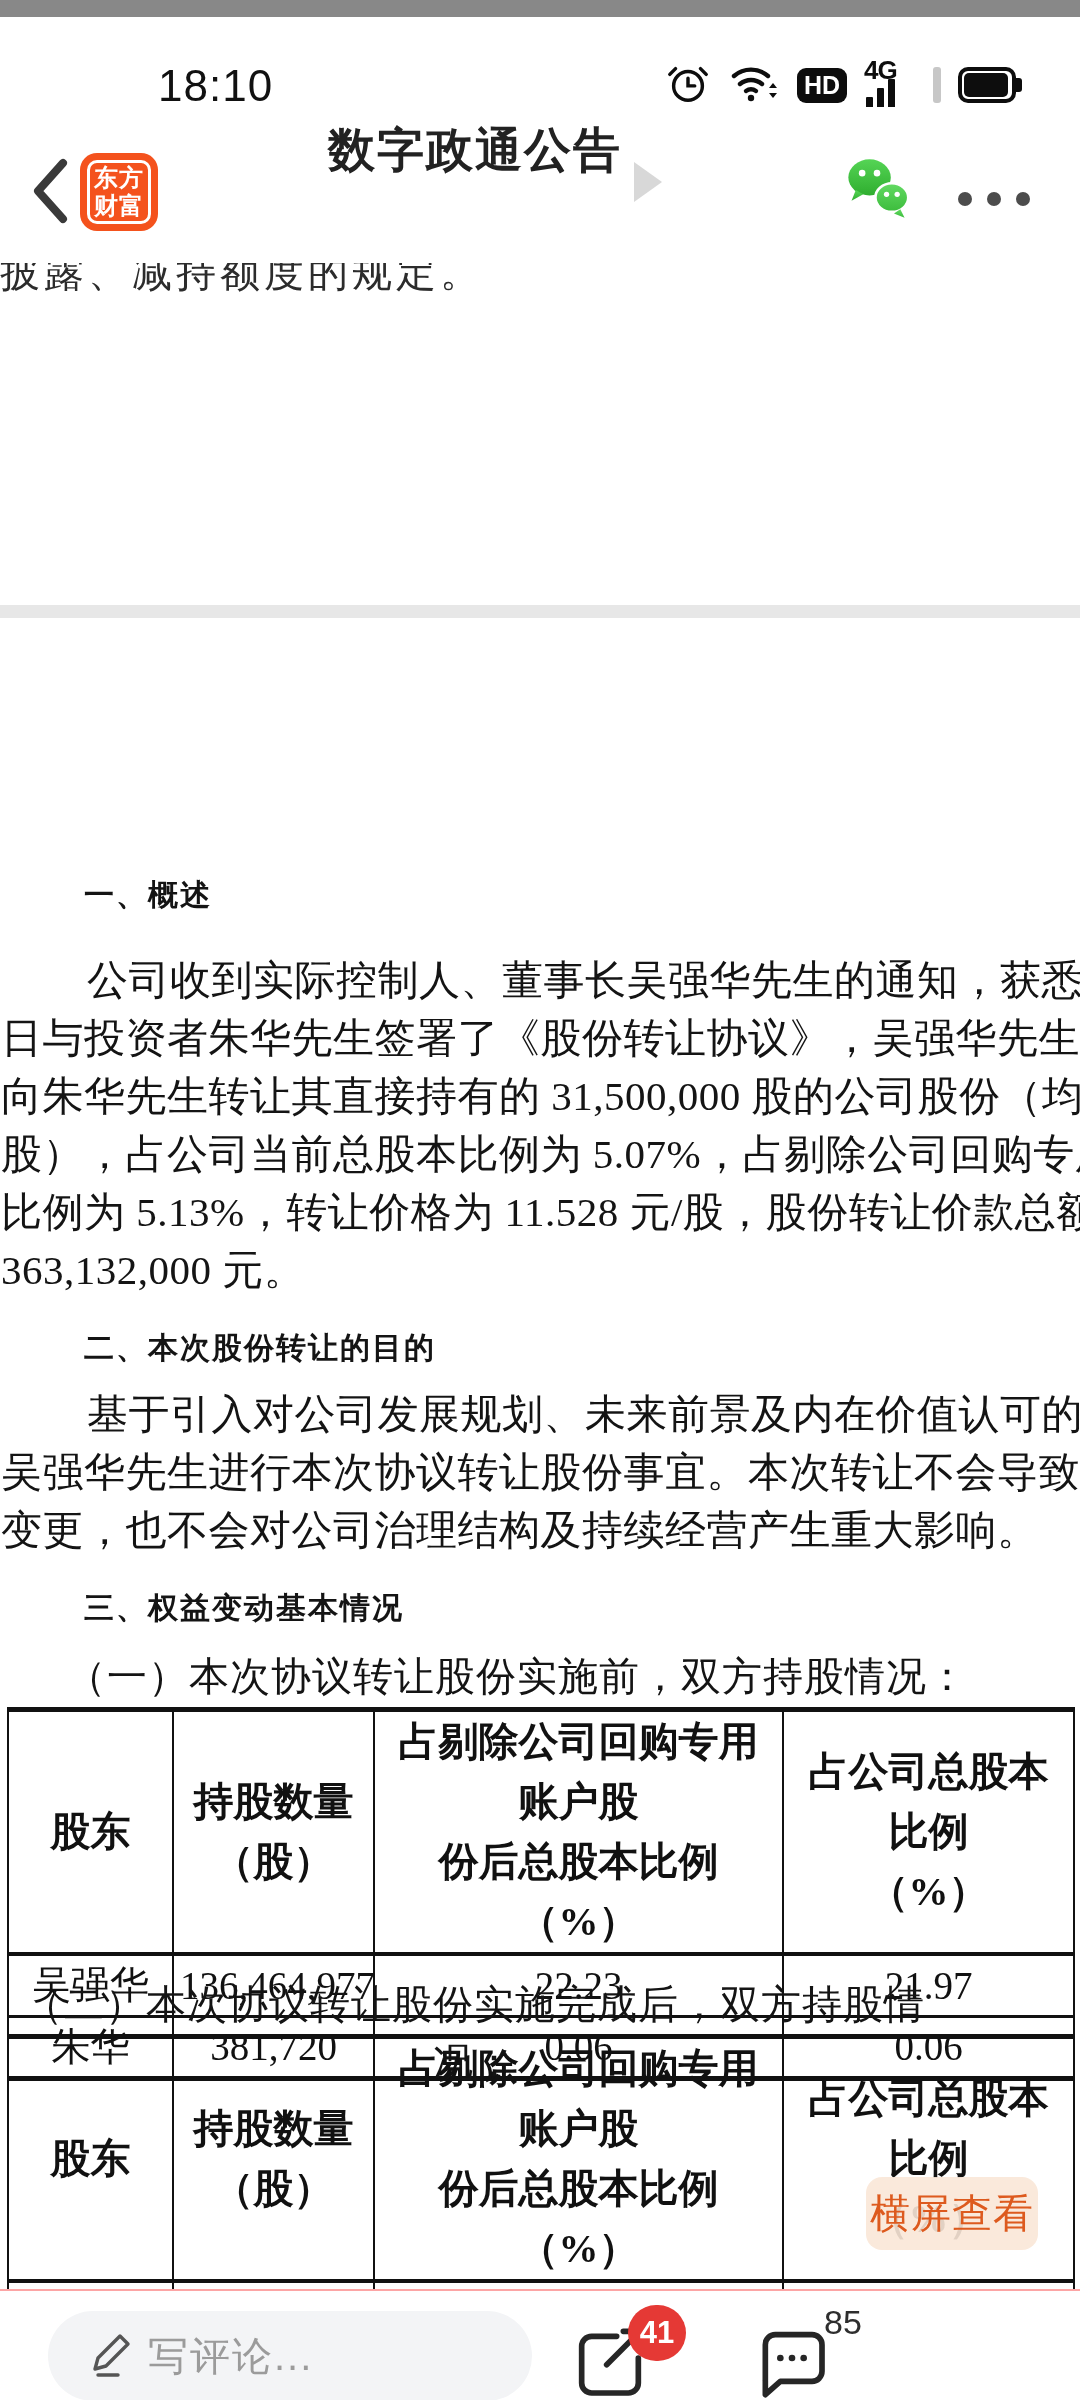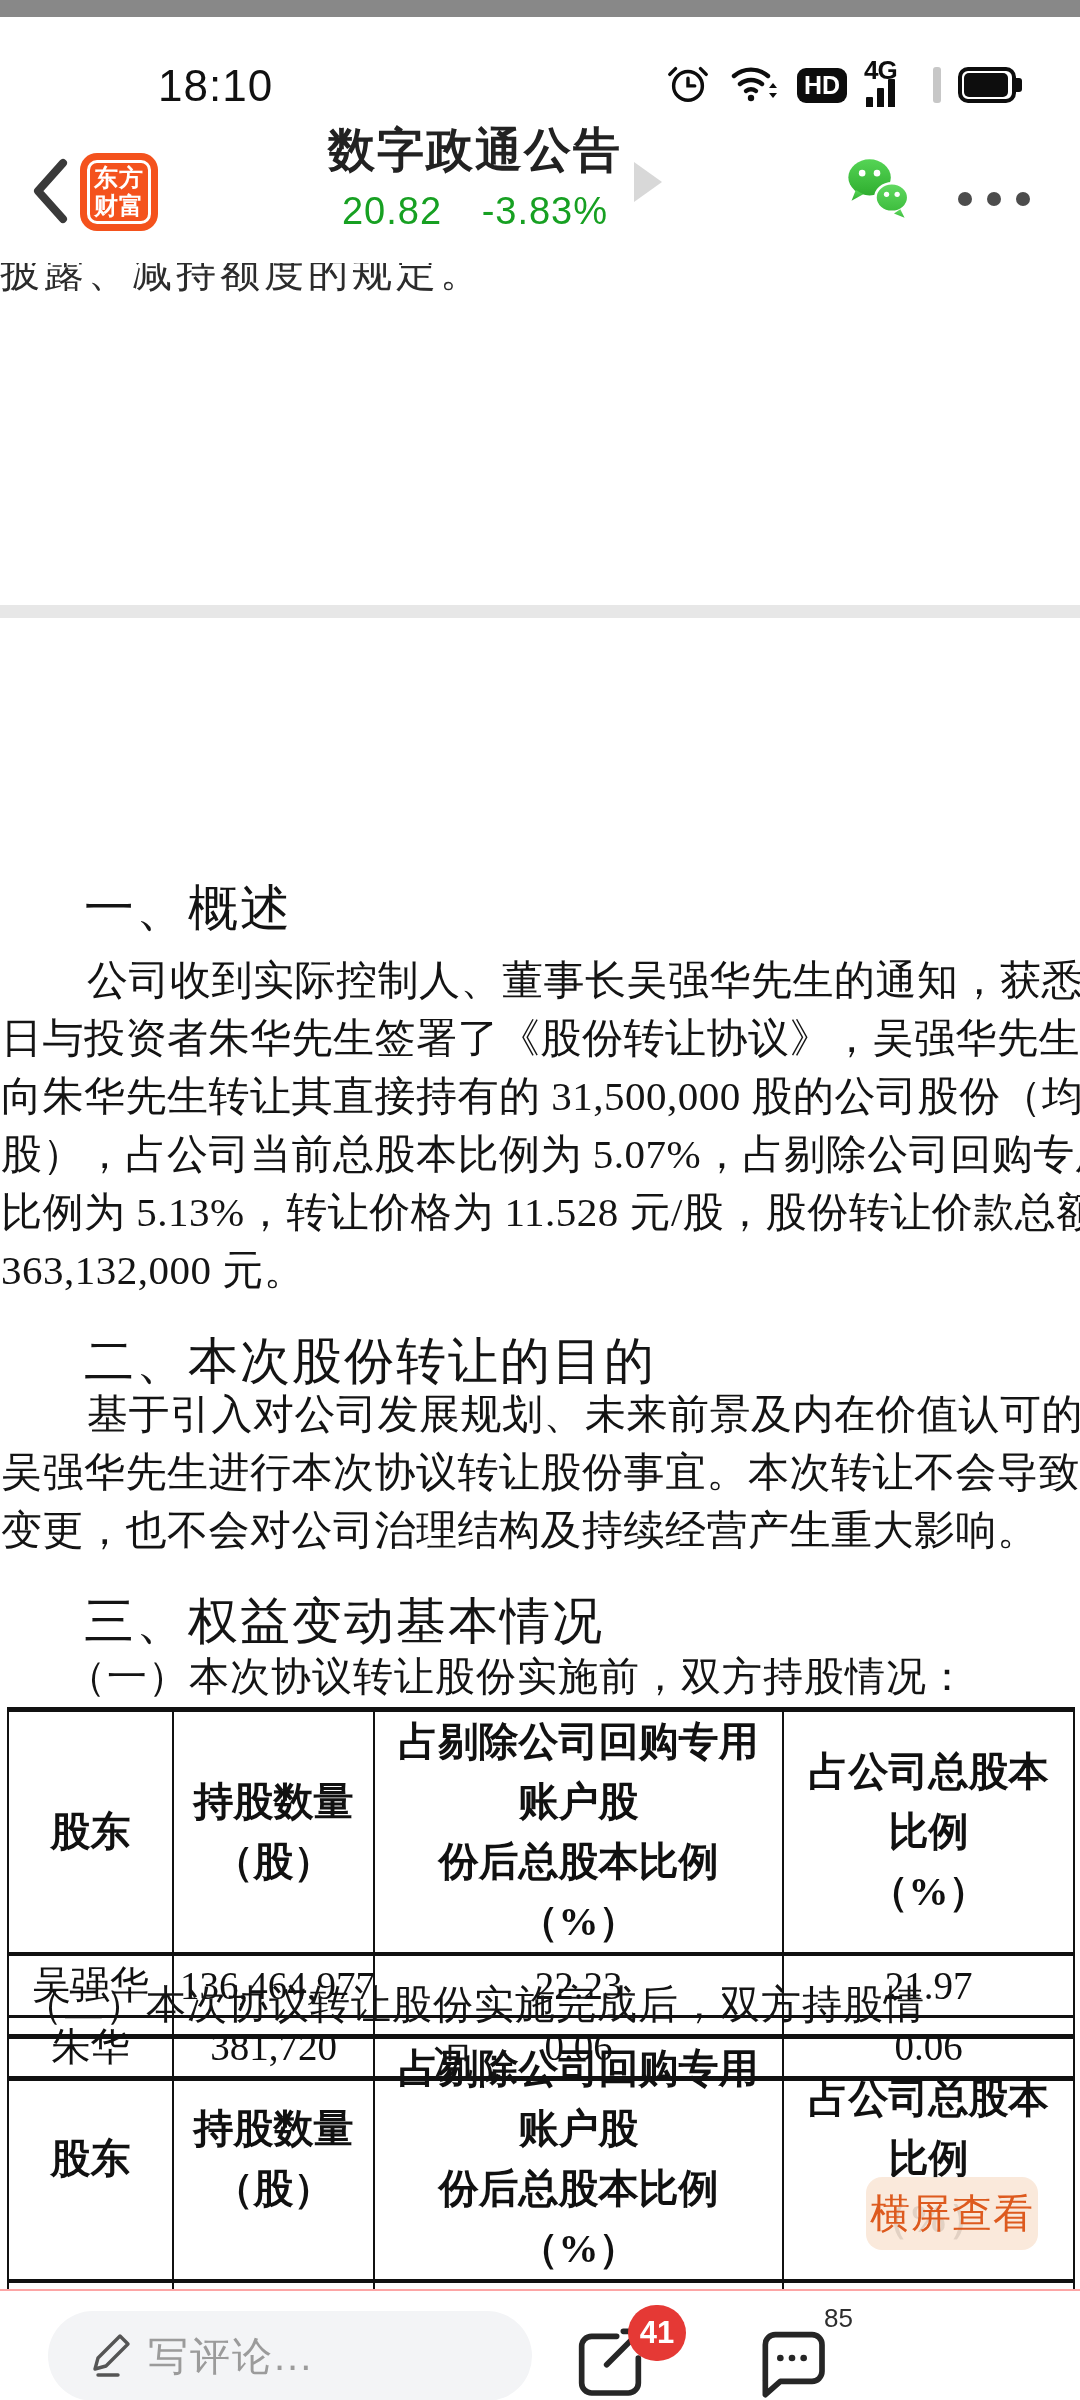--- a/index.html
+++ b/index.html
@@ -42,21 +42,21 @@
   .play-tri { position:absolute; left:634px; top:55px; width:0; height:0;
     border-left:28px solid #d8d8d8; border-top:20px solid transparent; border-bottom:20px solid transparent; }
   .wechat-btn { position:absolute; left:842px; top:48px; width:70px; height:66px; }
   .more-btn { position:absolute; left:958px; top:85px; display:flex; gap:15px; }
   .more-btn i { width:14px; height:14px; border-radius:50%; background:#4c4c4c; display:block; }
   
   .clip-line { position:absolute; top:246px; left:0; width:1080px; height:36px; overflow:hidden; }
   .clip-line span { display:block; transform:translateY(-18px); font-family:"Liberation Serif", serif; font-size:40px; color:#2c2c2c; letter-spacing:4px; }
   .page-gap { position:absolute; top:588px; left:0; width:1080px; height:13px; background:#e7e7e7; }
   
-  .doc-h { position:absolute; left:84px; font-size:50px; font-weight:normal; color:#141414; font-family:"Liberation Sans", sans-serif; letter-spacing:2px; }
+  .doc-h { position:absolute; left:84px; font-size:30px; font-weight:bold; color:#141414; font-family:"Liberation Sans", sans-serif; letter-spacing:2px; }
   .para { position:absolute; left:1px; width:1078px; font-family:"Liberation Serif", serif; font-size:41px; color:#141414; }
   .pline { line-height:58px; text-align:justify; text-align-last:justify; letter-spacing:0.5px; white-space:nowrap; }
   .pline.first { text-indent:86px; }
   .pline.last { text-align-last:left; }
   .caption { position:absolute; font-family:"Liberation Serif", serif; font-size:40px; color:#141414; line-height:58px; letter-spacing:1px; }
   .tbl-wrap { position:absolute; left:7px; width:1066px; }
   table.doc-table { border-collapse:collapse; table-layout:fixed; width:1066px;
     font-family:"Liberation Serif", serif; color:#111; }
   table.doc-table td { border:2px solid #111; text-align:center; vertical-align:middle; padding:0 6px; }
   table.doc-table tr.hrow td { border-top:5px solid #111; border-bottom:4px solid #111; height:122px; font-weight:bold; font-size:40px; line-height:1.5; }
@@ -73,21 +73,21 @@
   .bottom-bar { position:absolute; left:0; top:2272px; width:1080px; height:128px; background:#fff; border-top:2px solid #fca5a5; }
   .comment-pill { position:absolute; left:48px; top:20px; width:484px; height:90px; background:#f3f4f6; border-radius:46px;
     display:flex; align-items:center; }
   .comment-pill .ph { margin-left:14px; font-size:40px; color:#9b9b9b; letter-spacing:2px; }
   .pencil-svg { margin-left:42px; }
   .share-group { position:absolute; left:570px; top:26px; width:130px; height:96px; }
   .badge { position:absolute; left:58px; top:-12px; min-width:58px; height:56px; background:#e53935; color:#fff;
     border-radius:28px; display:flex; align-items:center; justify-content:center; font-size:31px; font-weight:bold; z-index:2; }
   .cmt-group { position:absolute; left:752px; top:26px; width:130px; height:96px; }
   .like-group { position:absolute; left:934px; top:26px; width:130px; height:96px; }
-  .count-sup { position:absolute; left:72px; top:-14px; font-size:26px; color:#2e2e2e; }
+  .count-sup { position:absolute; left:72px; top:-14px; font-size:34px; color:#2e2e2e; }
   .iconsvg { position:absolute; left:0; top:4px; }
 </style>
 </head>
 <body>
 
 <div id="screen">
 
   <div class="status-bar">
     <div class="sb-time">18:10</div>
     <div class="sb-icons">
@@ -134,24 +134,20 @@
       </svg>
     </div>
     <div class="em-logo">
       <div class="inner">
         <span>东方</span>
         <span>财富</span>
       </div>
     </div>
     <div class="title-wrap">
       <div class="page-title">数字政通公告</div>
-      <div class="price-row">
-        <span>20.82</span>
-        <span class="chg">-3.83%</span>
-      </div>
     </div>
     <div class="play-tri"></div>
     <div class="wechat-btn">
       <svg width="70" height="66" viewBox="0 0 66 60">
         <defs>
           <linearGradient id="wg1" x1="0" y1="0" x2="0" y2="1">
             <stop offset="0" stop-color="#55d455"></stop>
               <stop offset="1" stop-color="#2fae2f"></stop>
           </linearGradient>
           <linearGradient id="wg2" x1="0" y1="0" x2="0" y2="1">

